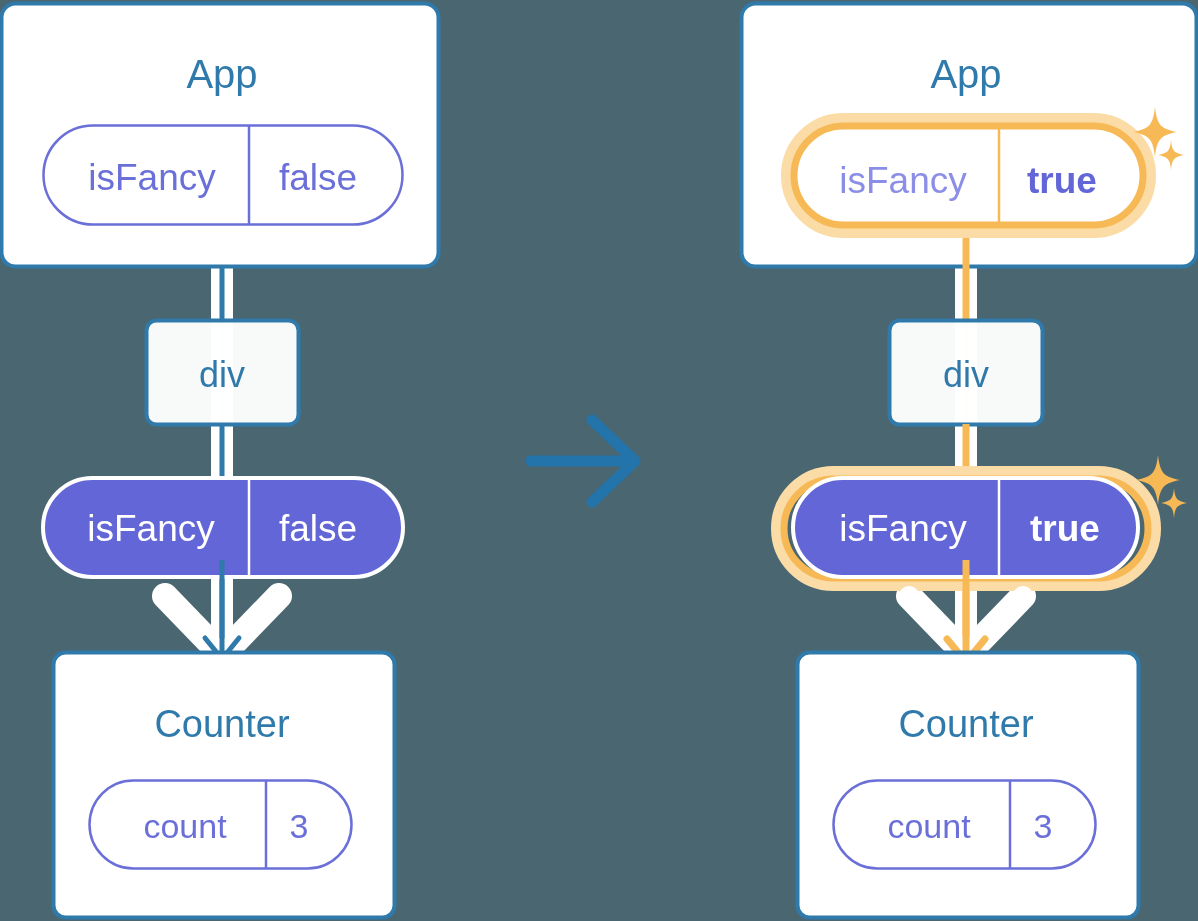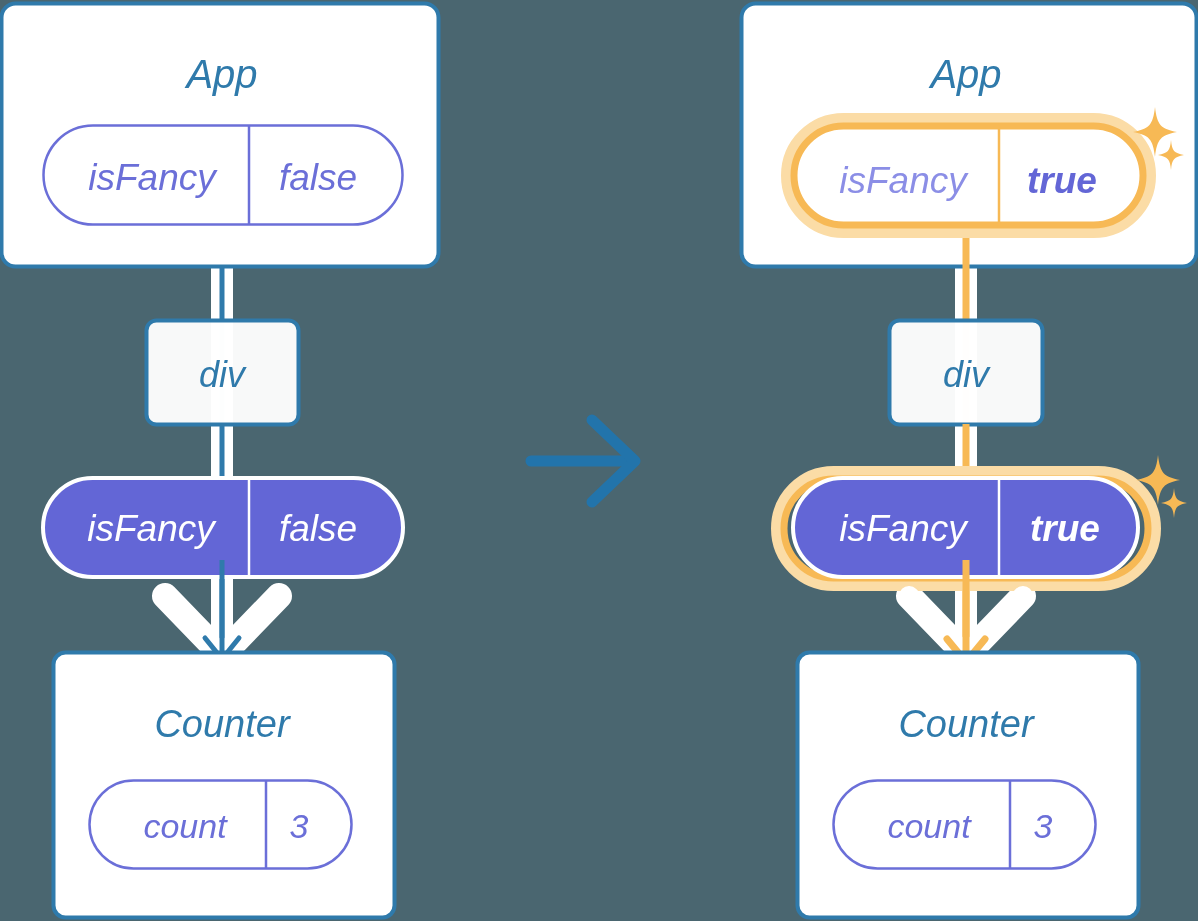--- a/index.html
+++ b/index.html
@@ -7,21 +7,20 @@
     padding: 0;
     background: #4a6670;
   }
   #stage {
     position: relative;
     width: 1198px;
     height: 921px;
     background: #4a6670;
     overflow: hidden;
     font-family: "Liberation Sans", sans-serif;
-    font-style: italic;
   }
   .svg-layer {
     position: absolute;
     left: 0;
     top: 0;
     width: 1198px;
     height: 921px;
   }
 </style>
 </head>

